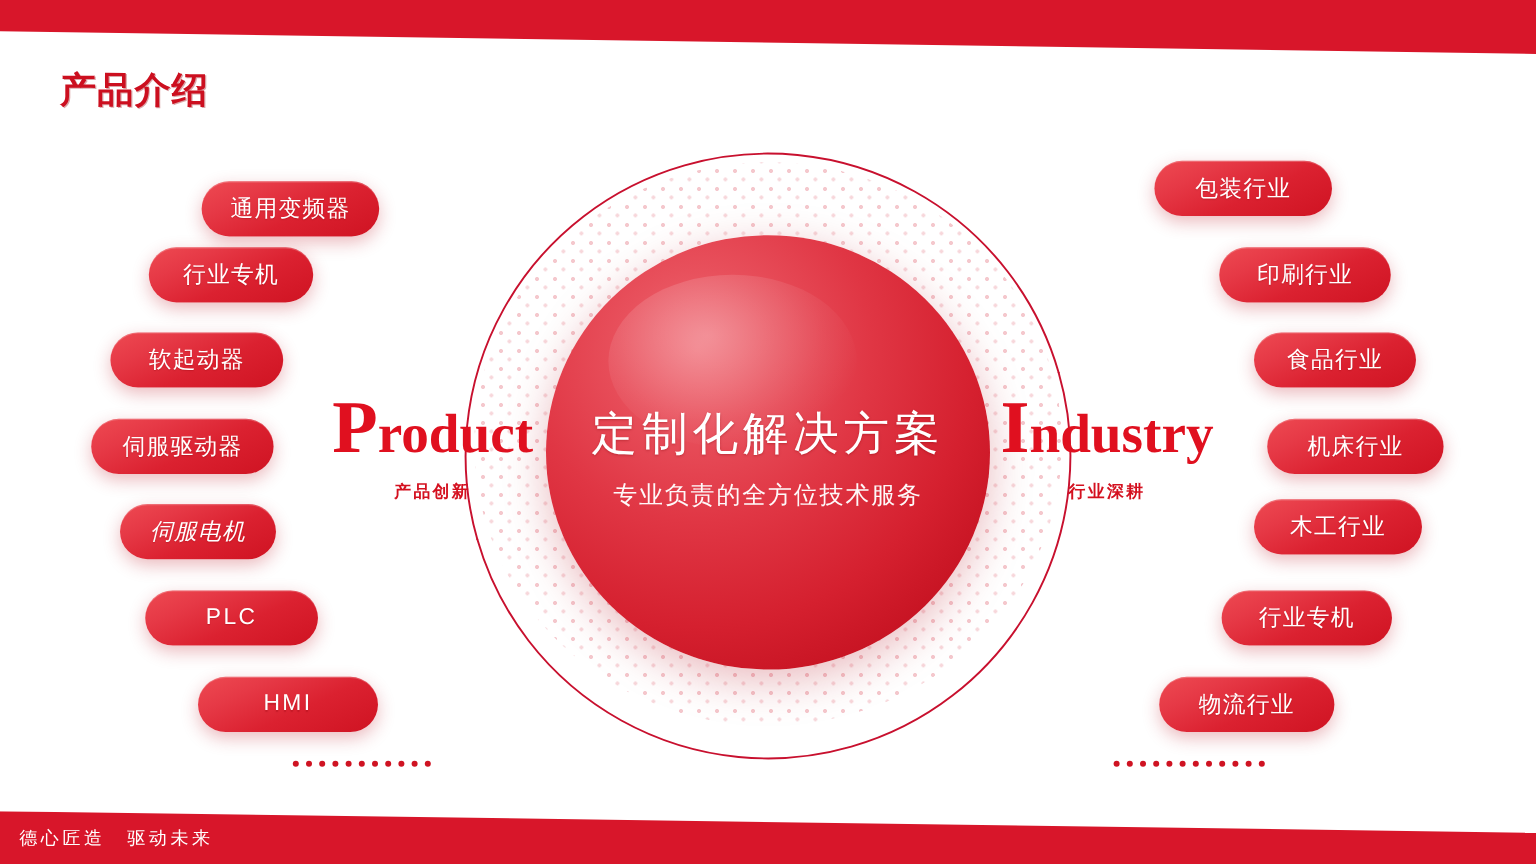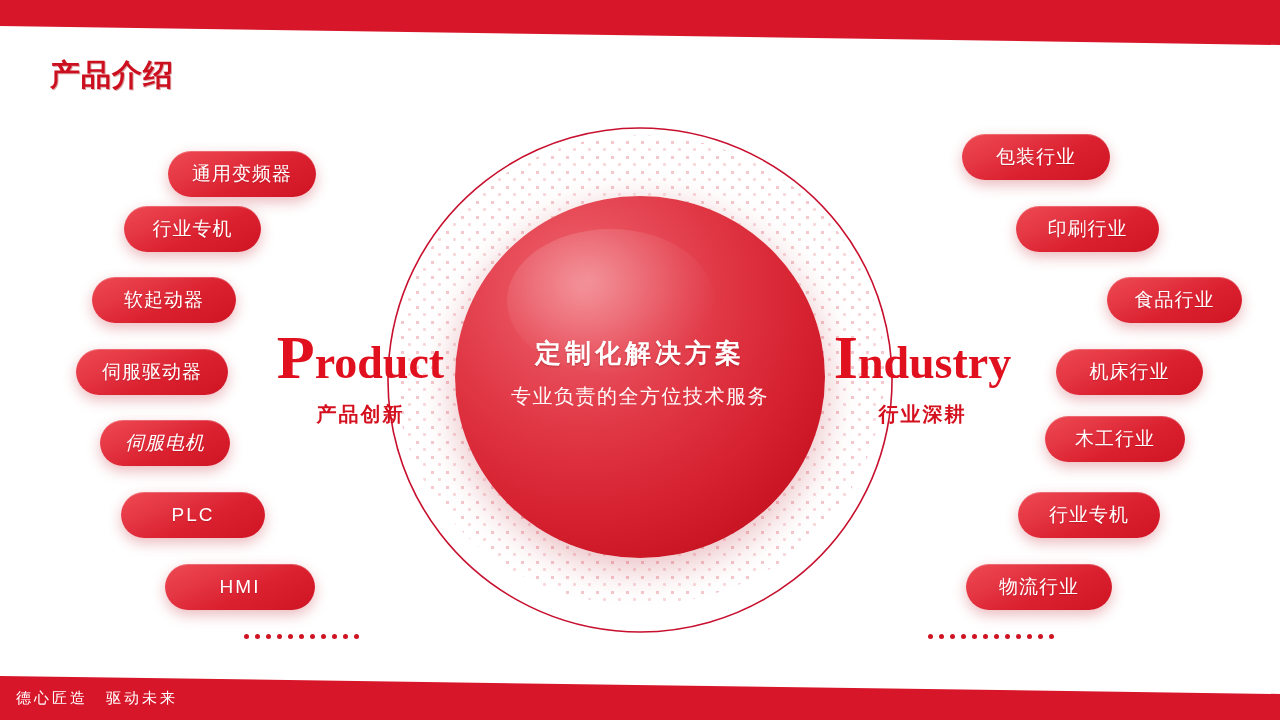--- a/index.html
+++ b/index.html
@@ -61,40 +61,40 @@
   .sphere-gloss{
     position:absolute;left:14%;top:9%;width:56%;height:40%;
     border-radius:50%;
     background:radial-gradient(ellipse at 40% 35%, rgba(255,255,255,.28) 0%, rgba(255,255,255,.06) 55%, rgba(255,255,255,0) 75%);
     pointer-events:none;
   }
   .sphere-text{
     position:absolute;left:0;right:0;top:140px;text-align:center;z-index:3;
   }
   .sphere-title{
-    color:#ffffff;font-size:26px;font-weight:bold;letter-spacing:4px;
+    color:#ffffff;font-size:38px;font-weight:normal;letter-spacing:4px;
     font-family:"DejaVu Sans","Liberation Sans",sans-serif;
     text-shadow:0 1px 2px rgba(120,0,10,.35);
   }
   .sphere-sub{
     color:#ffffff;font-size:20px;letter-spacing:1.5px;margin-top:12px;
     font-family:"DejaVu Sans","Liberation Sans",sans-serif;
     opacity:.97;
   }
 
   
   .side-head{position:absolute;z-index:4;text-align:center;}
   .side-head .en{
     font-family:"Liberation Serif","DejaVu Serif",serif;
     font-weight:bold;color:#e0101f;line-height:1;
     font-size:46px;white-space:nowrap;
   }
   .side-head .en .cap{font-size:62px;}
   .side-head .cn{
-    margin-top:13px;color:#d4101f;font-size:20px;font-weight:bold;letter-spacing:2px;
+    margin-top:13px;color:#d4101f;font-size:14px;font-weight:bold;letter-spacing:2px;
     font-family:"DejaVu Sans","Liberation Sans",sans-serif;
   }
   .side-head.left{left:258px;top:326px;width:205px;}
   .side-head.right{left:820px;top:326px;width:205px;}
 
   
   .pill{
     position:absolute;height:46px;border-radius:23px;
     display:flex;align-items:center;justify-content:center;
     color:#ffffff;font-size:19px;letter-spacing:1px;
@@ -181,21 +181,21 @@
         <span>HMI</span>
       </div>
     </div>
   <div id="right-pills">
       <div class="pill" style="left: 962px; top: 134px; width: 148px;">
         <span>包装行业</span>
       </div>
       <div class="pill" style="left: 1016px; top: 206px; width: 143px;">
         <span>印刷行业</span>
       </div>
-      <div class="pill" style="left: 1107px; top: 277px; width: 135px; text-align: right;">
+      <div class="pill" style="left: 1045px; top: 277px; width: 135px; text-align: right;">
         <span>食品行业</span>
       </div>
       <div class="pill" style="left: 1056px; top: 349px; width: 147px;">
         <span>机床行业</span>
       </div>
       <div class="pill" style="left: 1045px; top: 416px; width: 140px;">
         <span>木工行业</span>
       </div>
       <div class="pill" style="left: 1018px; top: 492px; width: 142px;">
         <span>行业专机</span>

